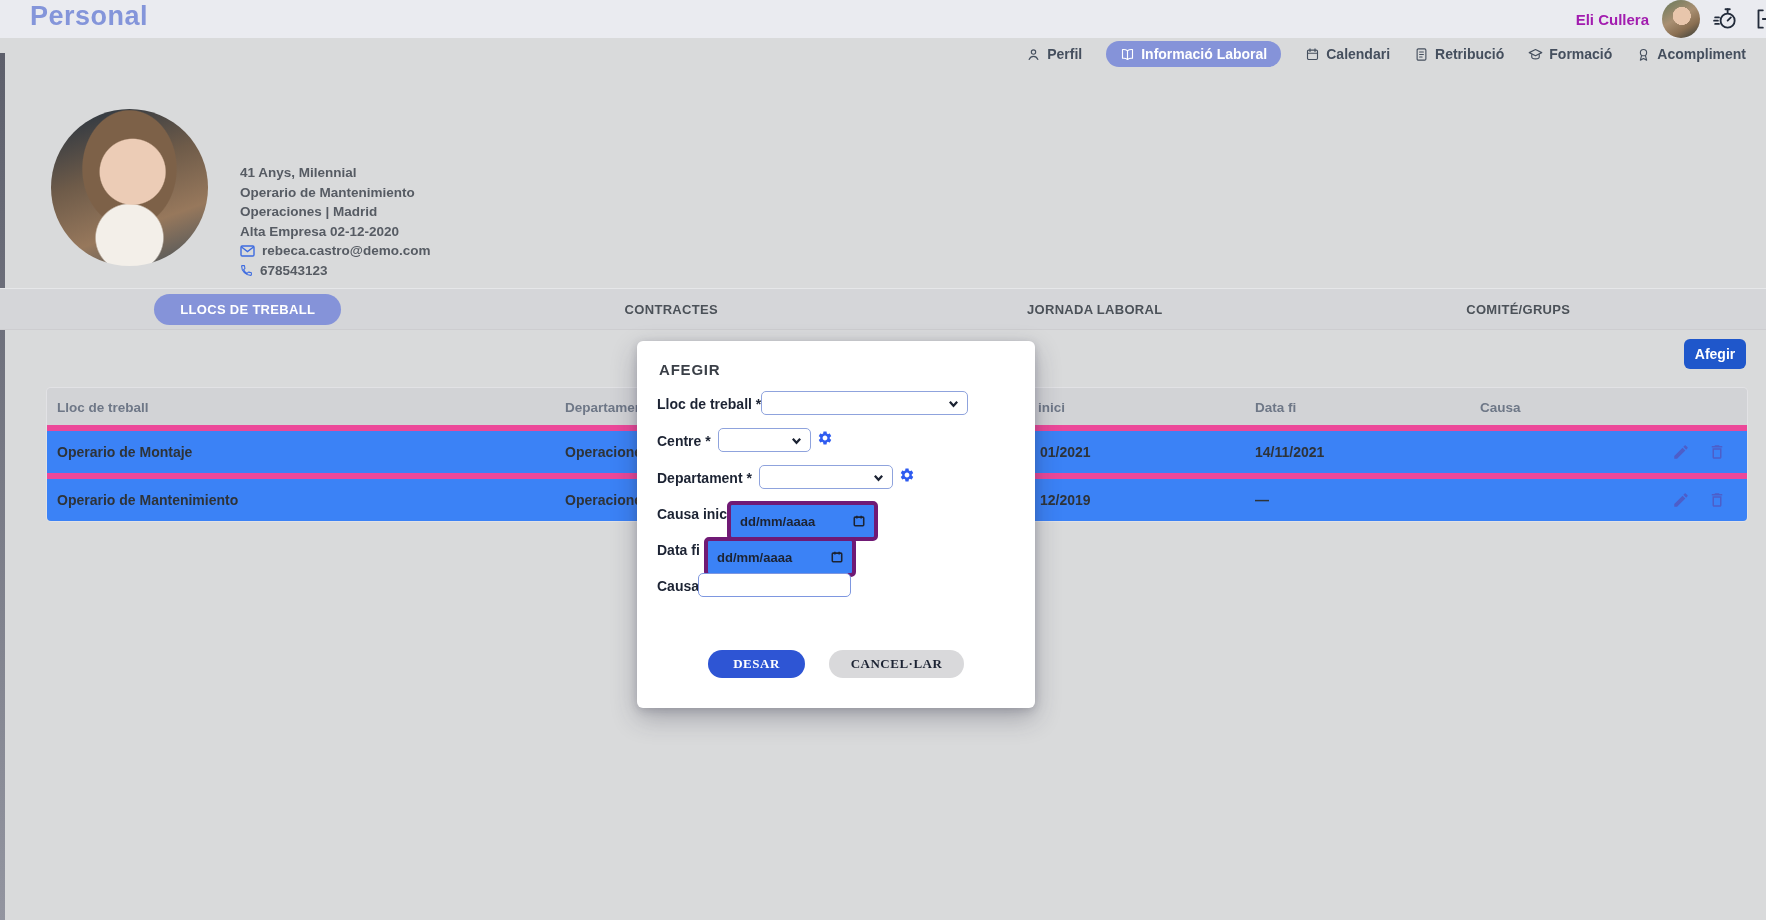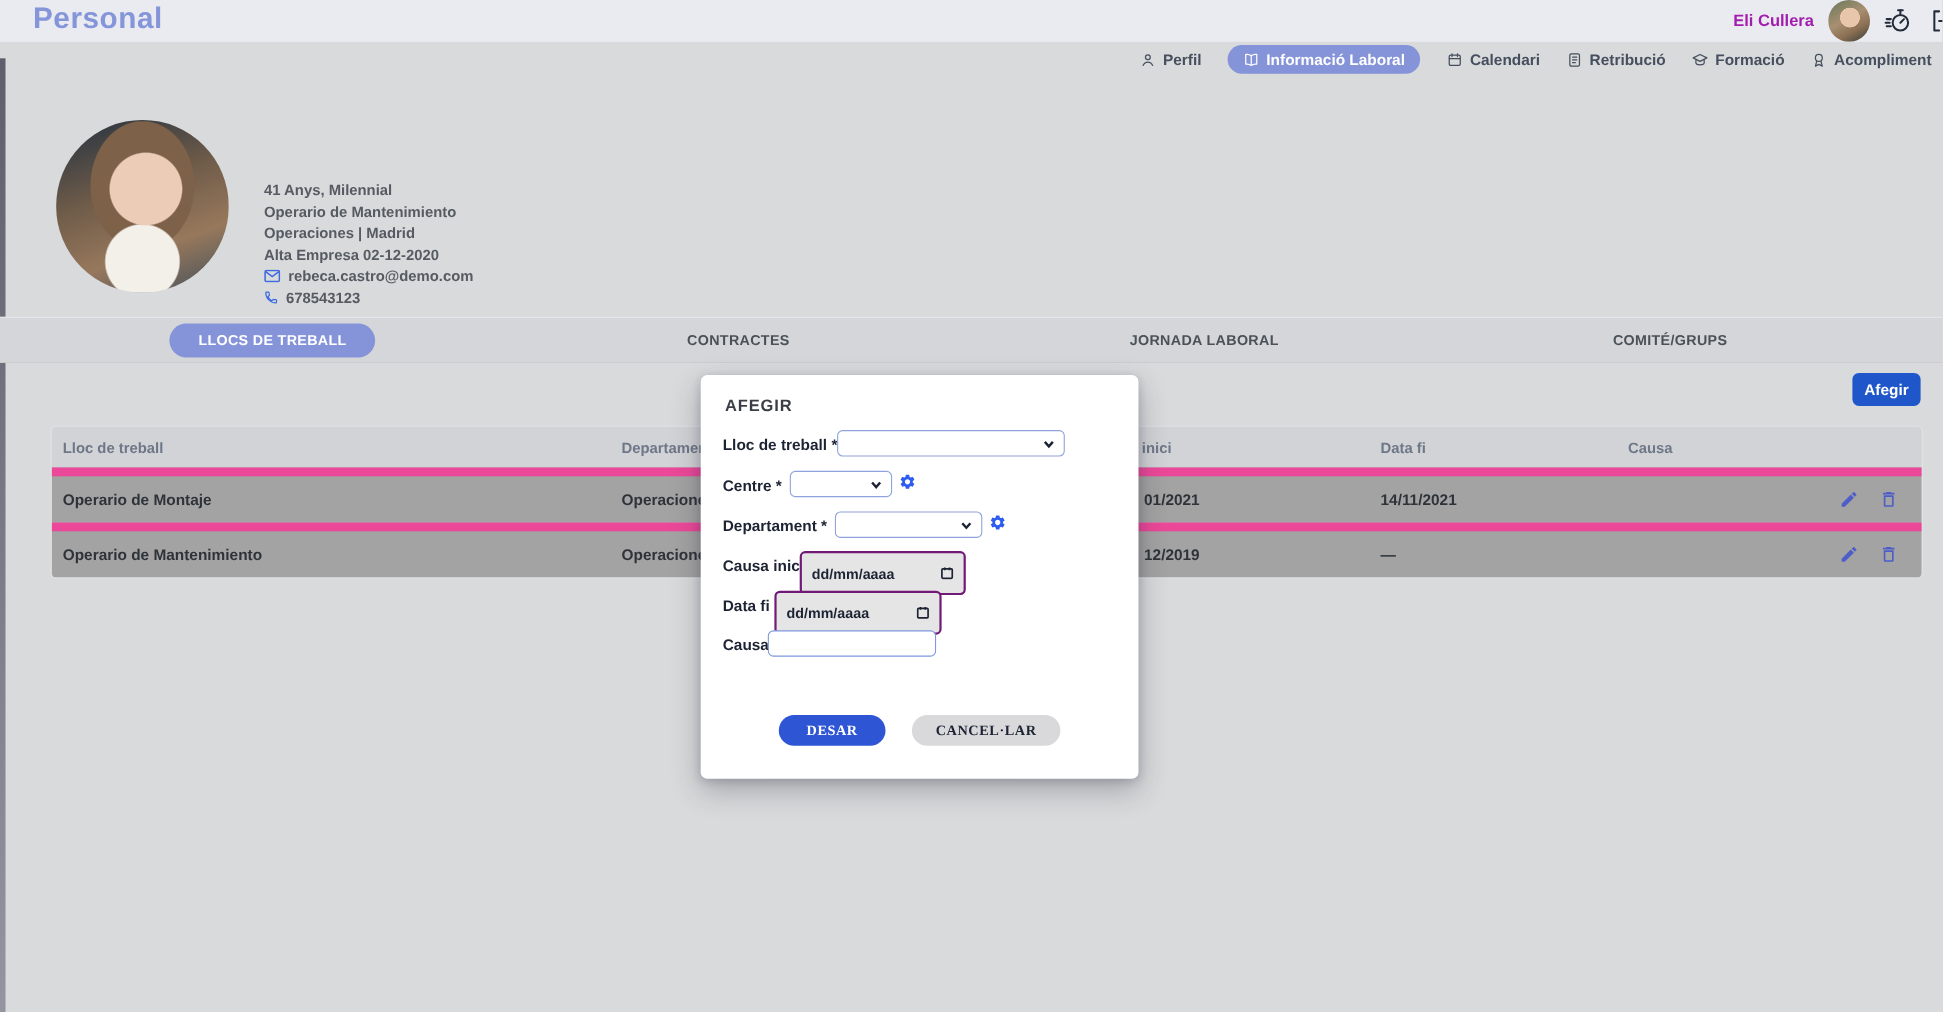--- a/index.html
+++ b/index.html
@@ -13,21 +13,21 @@
   .topbar-right{position:absolute;right:-12px;top:0;height:38px;display:flex;align-items:center;gap:13px;}
   .user-name{font-size:15px;font-weight:700;color:#a21caf;}
   .avatar-sm{width:38px;height:38px;border-radius:50%;display:inline-block;
      background:
        radial-gradient(circle at 52% 42%, #e8c6ac 0 30%, rgba(0,0,0,0) 31%),
        linear-gradient(150deg,#66785a 0%,#a98f72 45%,#8a6f52 70%,#313a38 100%);}
   .hdr-icon{width:26px;height:26px;color:#222b3a;display:inline-block;}
   .hdr-icon svg{width:100%;height:100%;}
 
   
-  .tabs{position:absolute;top:38px;right:0;height:32px;display:flex;align-items:center;
+  .tabs{position:absolute;top:38px;right:10px;height:32px;display:flex;align-items:center;
         gap:24px;padding-right:10px;}
   .tab{display:flex;align-items:center;gap:6px;font-size:14px;font-weight:700;color:#454f5e;cursor:pointer;white-space:nowrap;}
   .tab svg{width:15px;height:15px;}
   .tab.active{background:#8593d9;color:#fff;border-radius:15px;padding:5px 14px;}
 
   
   .sliver{position:absolute;left:0;top:53px;width:5px;height:867px;
           background:linear-gradient(#5d5f6b,#9395a0);}
 
   
@@ -53,38 +53,38 @@
 
   
   .btn-afegir{position:absolute;left:1684px;top:339px;width:62px;height:30px;background:#1f57cb;
               color:#fff;border:none;border-radius:6px;font-size:14px;font-weight:700;
               font-family:"Liberation Sans",sans-serif;cursor:pointer;}
 
   
   .table{position:absolute;left:47px;top:388px;width:1700px;border-radius:4px;overflow:hidden;
          box-shadow:0 0 0 1px #e2e2e5;}
   .thead{position:relative;height:37px;background:#d2d3d6;}
-  .trow{position:relative;height:42px;background:#a3a3a3;border-top:8px solid #ec4899;}
+  .trow{position:relative;height:42px;background:#3b82f6;border-top:6px solid #ec4899;}
   .hcell{position:absolute;top:50%;transform:translateY(-50%);font-size:13.5px;font-weight:700;color:#6e7787;}
   .cell{position:absolute;top:50%;transform:translateY(-50%);font-size:14px;font-weight:700;color:#2e3338;}
   .c1{left:10px}.c2{left:518px}.h3{left:958px}.c3{left:993px}.c4{left:1208px}.c5{left:1433px}
   .row-icon{position:absolute;top:50%;transform:translateY(-50%);width:18px;height:18px;cursor:pointer;color:#4d5ec9;}
   .row-icon svg{width:100%;height:100%;fill:currentColor;}
   .i-edit{left:1625px}.i-del{left:1661px}
 
   
   .modal{position:absolute;left:637px;top:341px;width:398px;height:367px;background:#fff;border-radius:6px;
          box-shadow:0 10px 26px rgba(40,40,60,.30),0 2px 8px rgba(40,40,60,.18);}
   .m-title{position:absolute;left:22px;top:20px;font-size:15px;font-weight:700;color:#3a3f47;letter-spacing:.8px;}
   .m-label{position:absolute;font-size:14px;font-weight:700;color:#1c2333;white-space:nowrap;}
   .m-select{position:absolute;height:24px;background:#fff;border:1px solid #8fa3dd;border-radius:5px;
             box-sizing:border-box;display:flex;align-items:center;justify-content:flex-end;
             padding-right:8px;cursor:pointer;}
   .m-select svg{width:11px;height:11px;stroke:#1c2333;stroke-width:2.4;fill:none;}
-  .m-date{position:absolute;height:40px;background:#e5e5e5;border:2px solid #701a75;border-radius:5px;
+  .m-date{position:absolute;height:40px;background:#3b82f6;border:4px solid #701a75;border-radius:5px;
           box-sizing:border-box;display:flex;align-items:center;justify-content:space-between;
           padding:0 9px;font-size:13px;font-weight:700;color:#1c2333;cursor:text;}
   .m-date svg{width:12px;height:12px;stroke:#1c2333;stroke-width:1.8;fill:none;}
   .m-input{position:absolute;height:24px;background:#fff;border:1px solid #7e97e0;border-radius:5px;
            box-sizing:border-box;cursor:text;}
   .gear{position:absolute;width:16px;height:16px;cursor:pointer;}
   .gear svg{width:100%;height:100%;fill:#2e5bf0;}
   .m-btn{position:absolute;top:309px;height:28px;border:none;border-radius:14px;font-size:13px;
          font-weight:700;letter-spacing:.5px;font-family:Liberation Serif, serif;cursor:pointer;}
   .b-desar{left:71px;width:97px;background:#2e55d4;color:#fff;}

